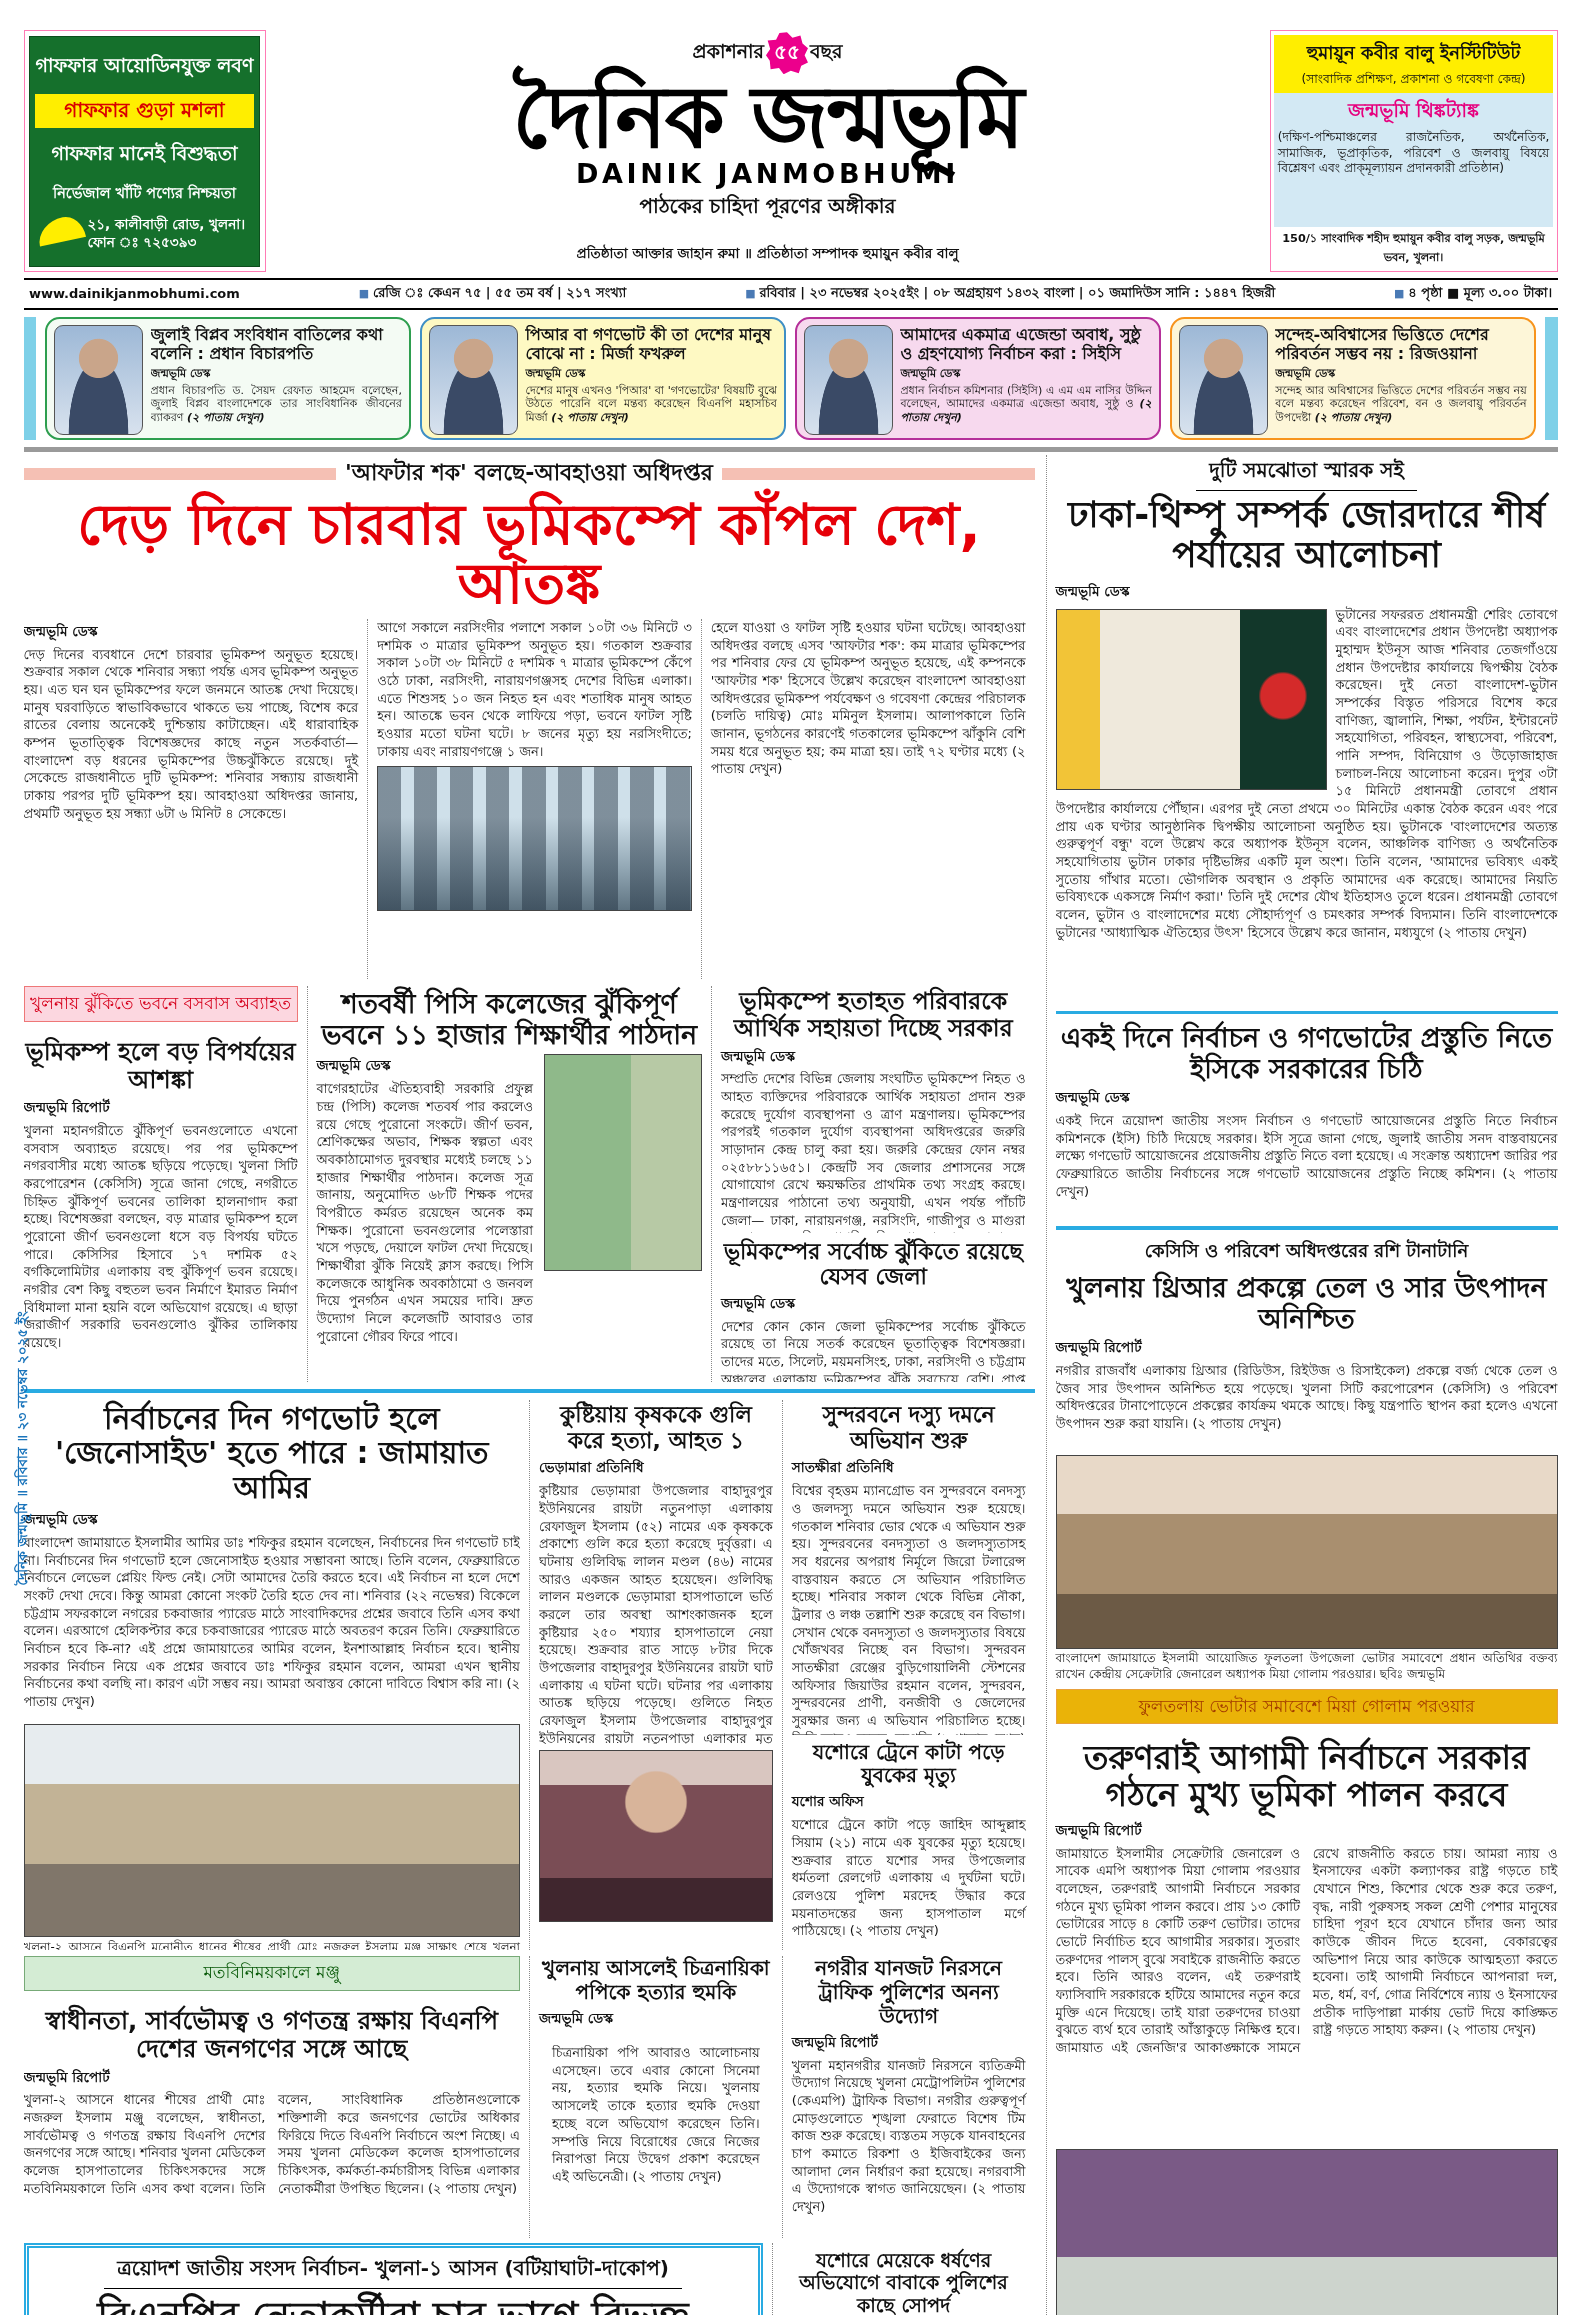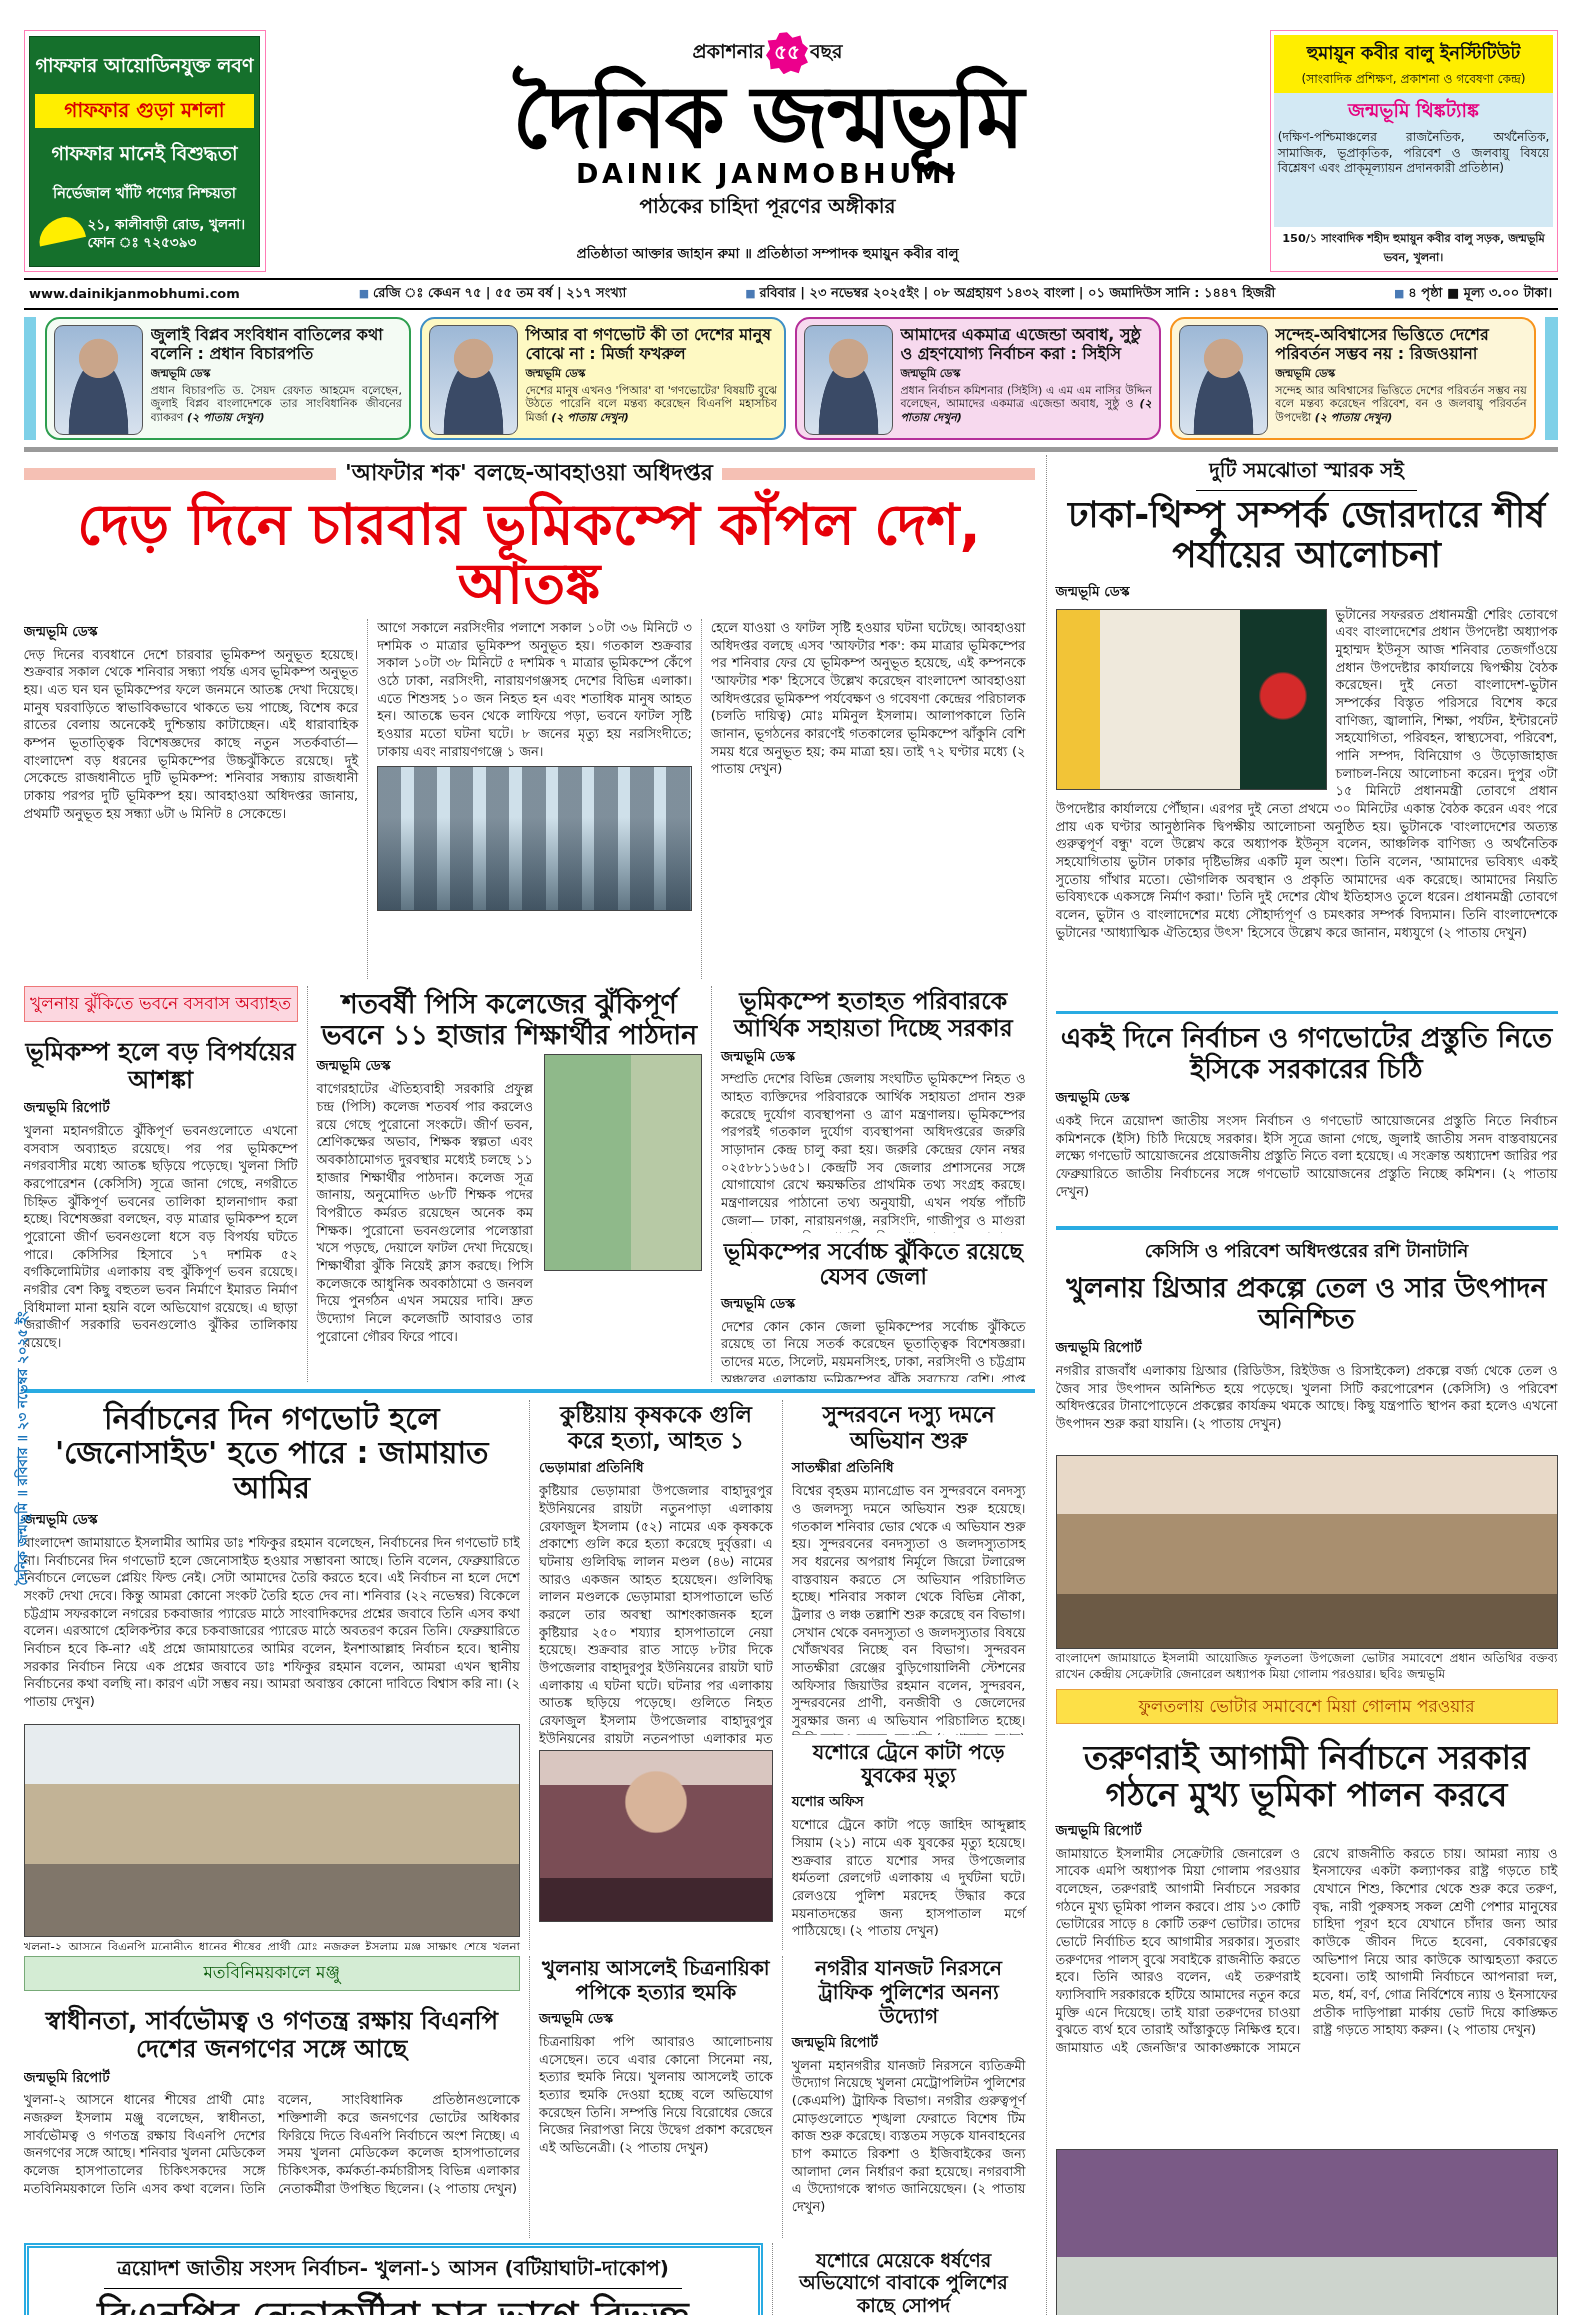--- a/index.html
+++ b/index.html
@@ -76,21 +76,21 @@
   .ph-collage{background:linear-gradient(90deg,#8fb98a 0 55%,#b7c9a5 55%),linear-gradient(180deg,#dfeef5 0 30%,#9fc79a 30%);}
   .ph-flags{background:radial-gradient(circle at 84% 48%,#d42a2a 0 9%,rgba(0,0,0,0) 10%),linear-gradient(90deg,#f2c437 0 16%,#efe9dc 16% 68%,#12372a 68%);}
   .ph-group{background:linear-gradient(180deg,#e7ecef 0 28%,#c2b396 28% 66%,#80766a 66%);}
   .ph-popy{background:radial-gradient(circle at 50% 30%,#d8b49a 0 18%,rgba(0,0,0,0) 19%),linear-gradient(180deg,#d9c6c0 0 20%,#7a4d55 20% 75%,#40262e 75%);}
   .ph-stage{background:linear-gradient(180deg,#7a5a86 0 52%,#cdd4cd 52% 80%,#9aa59a 80%);}
   .ph-meeting{background:linear-gradient(180deg,#e8d9c8 0 30%,#a98f6f 30% 72%,#6c5a45 72%);}
   .cap-t{font-size:11.8px;line-height:1.3;text-align:justify;margin-top:2.7px;}
   .kickbox{font-weight:normal;text-align:center;font-size:17px;padding:2.7px 3.6px;margin-bottom:16px;}
   .kb-red{background:#fcd7e0;color:#d6001c;border:0.9px solid #e77;}
   .kb-green{background:#d4ecd4;color:#0a5a0a;border:0.9px solid #7a7;}
-  .kb-orange{background:#fde047;color:#a33c00;border:0.9px solid #e8a13c;}
+  .kb-orange{background:#eab308;color:#a33c00;border:0.9px solid #e8a13c;}
   .under{border-bottom:1.8px solid #000;display:inline-block;padding:0 12.7px 1.8px;font-weight:bold;font-size:20px;}
   .center{text-align:center;}
   .h2R{font-weight:900;font-size:36px;line-height:1.12;text-align:center;margin:3.6px 0 5.4px;}
   .h3R{font-weight:900;font-size:27px;line-height:1.15;text-align:center;margin:3.6px 0 3.6px;}
   .two-col{column-count:2;column-gap:12.7px;}
   .splitbox{border:5.4px double #29abe2;padding:5.4px 9px;box-sizing:border-box;}
   .jbox{display:flex;gap:11px;}
 </style>
 </head>
 <body>
@@ -266,21 +266,21 @@
       <div class="row" style="height:282px;margin-top:5.4px;">
         <div style="width:50%;">
           <div class="kickbox kb-green">মতবিনিময়কালে মঞ্জু</div>
           <div class="h2" style="font-size:24.4px;">স্বাধীনতা, সার্বভৌমত্ব ও গণতন্ত্র রক্ষায় বিএনপি দেশের জনগণের সঙ্গে আছে</div>
           <div class="byline">জন্মভূমি রিপোর্ট</div>
           <p class="bt two-col" style="margin:0;">খুলনা-২ আসনে ধানের শীষের প্রার্থী মোঃ নজরুল ইসলাম মঞ্জু বলেছেন, স্বাধীনতা, সার্বভৌমত্ব ও গণতন্ত্র রক্ষায় বিএনপি দেশের জনগণের সঙ্গে আছে। শনিবার খুলনা মেডিকেল কলেজ হাসপাতালের চিকিৎসকদের সঙ্গে মতবিনিময়কালে তিনি এসব কথা বলেন। তিনি বলেন, সাংবিধানিক প্রতিষ্ঠানগুলোকে শক্তিশালী করে জনগণের ভোটের অধিকার ফিরিয়ে দিতে বিএনপি নির্বাচনে অংশ নিচ্ছে। এ সময় খুলনা মেডিকেল কলেজ হাসপাতালের চিকিৎসক, কর্মকর্তা-কর্মচারীসহ বিভিন্ন এলাকার নেতাকর্মীরা উপস্থিত ছিলেন। (২ পাতায় দেখুন)</p>
         </div>
         <div style="width:25%;">
           <div class="h3" style="font-size:20px;">খুলনায় আসলেই চিত্রনায়িকা পপিকে হত্যার হুমকি</div>
           <div class="byline">জন্মভূমি ডেস্ক</div>
-          <p class="bt" style="margin:0;">চিত্রনায়িকা পপি আবারও আলোচনায় এসেছেন। তবে এবার কোনো সিনেমা নয়, হত্যার হুমকি নিয়ে। খুলনায় আসলেই তাকে হত্যার হুমকি দেওয়া হচ্ছে বলে অভিযোগ করেছেন তিনি। সম্পত্তি নিয়ে বিরোধের জেরে নিজের নিরাপত্তা নিয়ে উদ্বেগ প্রকাশ করেছেন এই অভিনেত্রী। (২ পাতায় দেখুন)</p>
+          <p class="bt" style="margin:13px;">চিত্রনায়িকা পপি আবারও আলোচনায় এসেছেন। তবে এবার কোনো সিনেমা নয়, হত্যার হুমকি নিয়ে। খুলনায় আসলেই তাকে হত্যার হুমকি দেওয়া হচ্ছে বলে অভিযোগ করেছেন তিনি। সম্পত্তি নিয়ে বিরোধের জেরে নিজের নিরাপত্তা নিয়ে উদ্বেগ প্রকাশ করেছেন এই অভিনেত্রী। (২ পাতায় দেখুন)</p>
         </div>
         <div style="width:25%;">
           <div class="h3" style="font-size:20px;">নগরীর যানজট নিরসনে ট্রাফিক পুলিশের অনন্য উদ্যোগ</div>
           <div class="byline">জন্মভূমি রিপোর্ট</div>
           <p class="bt" style="margin:0;">খুলনা মহানগরীর যানজট নিরসনে ব্যতিক্রমী উদ্যোগ নিয়েছে খুলনা মেট্রোপলিটন পুলিশের (কেএমপি) ট্রাফিক বিভাগ। নগরীর গুরুত্বপূর্ণ মোড়গুলোতে শৃঙ্খলা ফেরাতে বিশেষ টিম কাজ শুরু করেছে। ব্যস্ততম সড়কে যানবাহনের চাপ কমাতে রিকশা ও ইজিবাইকের জন্য আলাদা লেন নির্ধারণ করা হয়েছে। নগরবাসী এ উদ্যোগকে স্বাগত জানিয়েছেন। (২ পাতায় দেখুন)</p>
         </div>
       </div>
 
       <div class="row" style="height:288px;margin-top:5.4px;">
         <div style="width:74%;">

